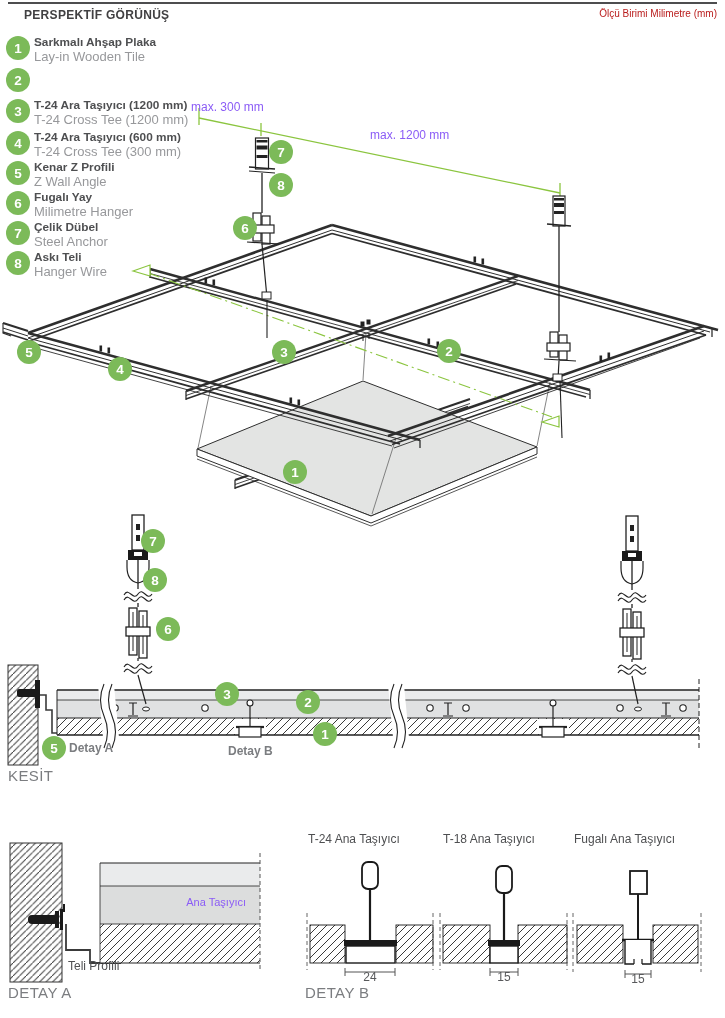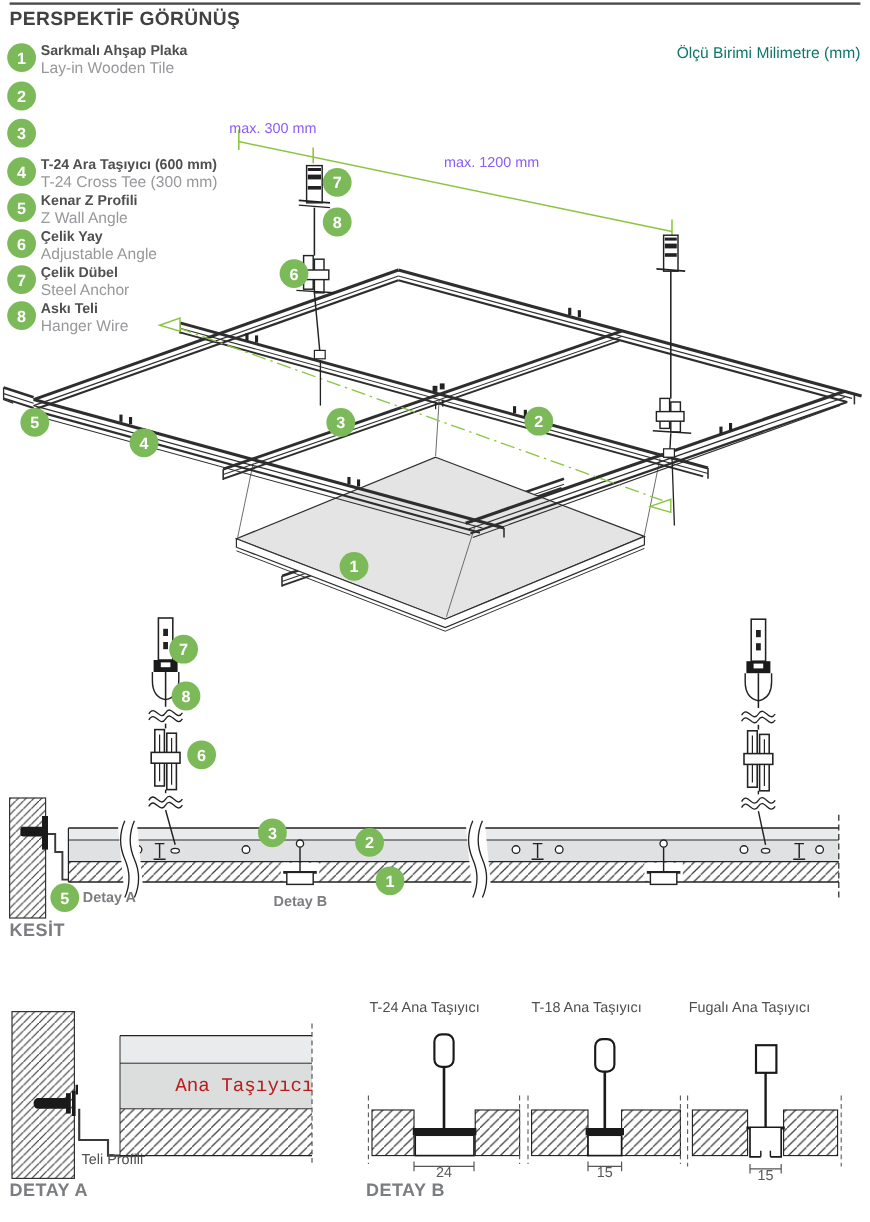--- a/index.html
+++ b/index.html
@@ -2,39 +2,39 @@
 <html><head>
 <meta charset="utf-8">
 <style>
   html,body{margin:0;padding:0;background:#fff;}
   #stage{
     position:relative;width:725px;height:1018px;background:#fff;overflow:hidden;
     font-family:"Liberation Sans",sans-serif;color:#4e4f51;
   }
   
   .top-rule{position:absolute;left:8px;top:2px;width:709px;height:2px;background:#4d4d4f;}
-  .hdr-title{position:absolute;left:8px;top:8px;font-size:16px;font-weight:bold;color:#414042;letter-spacing:.3px;}
-  .hdr-units{position:absolute;right:8px;top:8px;font-size:13px;color:#0f766e;margin-top:28px;}
+  .hdr-title{position:absolute;left:24px;top:8px;font-size:12px;font-weight:bold;color:#414042;letter-spacing:.3px;}
+  .hdr-units{position:absolute;right:8px;top:8px;font-size:10px;color:#b91c1c;}
   
   .lg-item{position:absolute;left:6px;display:flex;align-items:flex-start;}
   .dot{width:24px;height:24px;border-radius:50%;background:#7cba59;color:#fff;
        display:flex;align-items:center;justify-content:center;
        font-size:13.5px;font-weight:bold;flex:0 0 24px;}
   .lg-txt{margin-left:4px;padding-top:0px;line-height:13.5px;}
   .lg-tr{font-size:11.8px;font-weight:bold;color:#4e4f51;white-space:nowrap;}
   .lg-en{font-size:13px;color:#97989b;white-space:nowrap;}
   
   .co{position:absolute;width:24px;height:24px;border-radius:50%;background:#7cba59;color:#fff;
       display:flex;align-items:center;justify-content:center;font-size:13.5px;font-weight:bold;}
   
   .dim{position:absolute;font-size:12px;color:#8b5cf6;white-space:nowrap;}
   .lbl-strong{position:absolute;font-size:12px;font-weight:bold;color:#7b7d80;white-space:nowrap;}
-  .lbl-title{position:absolute;font-size:15px;font-weight:bold;color:#7b7d80;letter-spacing:.4px;white-space:nowrap;}
+  .lbl-title{position:absolute;font-size:15px;font-weight:normal;color:#7b7d80;letter-spacing:.4px;white-space:nowrap;}
   .lbl-dark{position:absolute;font-size:12px;color:#4e4f51;white-space:nowrap;}
-  .lbl-gray{position:absolute;font-size:16px;color:#b91c1c;white-space:nowrap;font-family:Liberation Mono, monospace;}
+  .lbl-gray{position:absolute;font-size:11px;color:#8b5cf6;white-space:nowrap;}
   .num{position:absolute;font-size:12px;color:#58595b;text-align:center;width:24px;}
   svg{position:absolute;left:0;display:block;}
 </style>
 </head>
 <body>
 
 <div id="stage">
 
   <div class="top-rule"></div>
   <div class="hdr-title">PERSPEKTİF GÖRÜNÜŞ</div>
@@ -46,40 +46,44 @@
       <div class="lg-txt">
           <div class="lg-tr">Sarkmalı Ahşap Plaka</div>
       <div class="lg-en">Lay-in Wooden Tile</div>
         </div>
     </div>
     <div class="lg-item" style="top:68px">
       <div class="dot">2</div>
     </div>
     <div class="lg-item" style="top:99px">
       <div class="dot">3</div>
+      <div class="lg-txt">
+          <div class="lg-tr">T-24 Ara Taşıyıcı (1200 mm)</div>
+      <div class="lg-en">T-24 Cross Tee (1200 mm)</div>
+        </div>
     </div>
     <div class="lg-item" style="top:131px">
       <div class="dot">4</div>
       <div class="lg-txt">
           <div class="lg-tr">T-24 Ara Taşıyıcı (600 mm)</div>
       <div class="lg-en">T-24 Cross Tee (300 mm)</div>
         </div>
     </div>
     <div class="lg-item" style="top:161px">
       <div class="dot">5</div>
       <div class="lg-txt">
           <div class="lg-tr">Kenar Z Profili</div>
       <div class="lg-en">Z Wall Angle</div>
         </div>
     </div>
     <div class="lg-item" style="top:191px">
       <div class="dot">6</div>
       <div class="lg-txt">
-          <div class="lg-tr">Çelik Yay</div>
-      <div class="lg-en">Adjustable Angle</div>
+          <div class="lg-tr">Fugalı Yay</div>
+      <div class="lg-en">Milimetre Hanger</div>
         </div>
     </div>
     <div class="lg-item" style="top:221px">
       <div class="dot">7</div>
       <div class="lg-txt">
           <div class="lg-tr">Çelik Dübel</div>
       <div class="lg-en">Steel Anchor</div>
         </div>
     </div>
     <div class="lg-item" style="top:251px">

